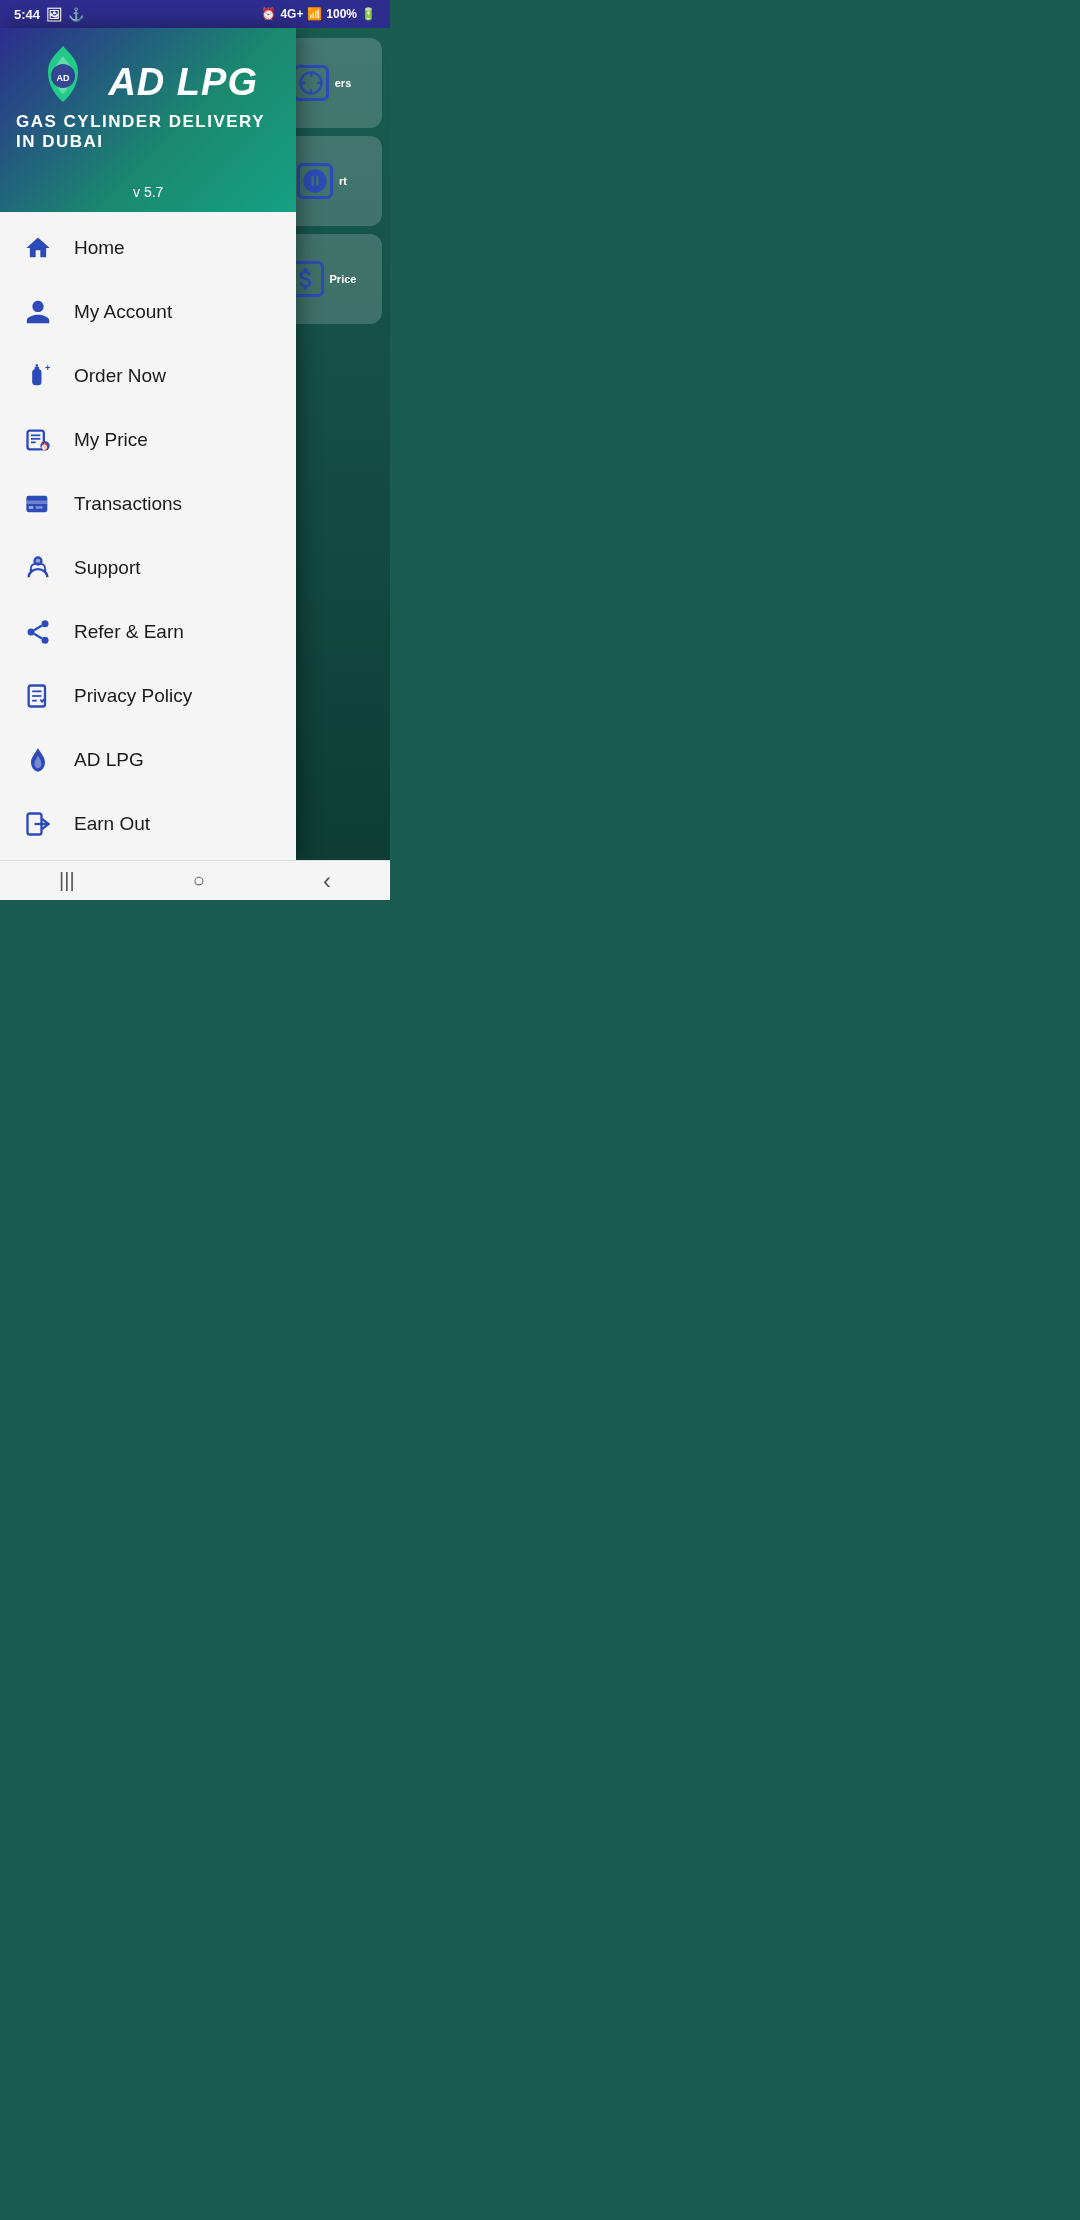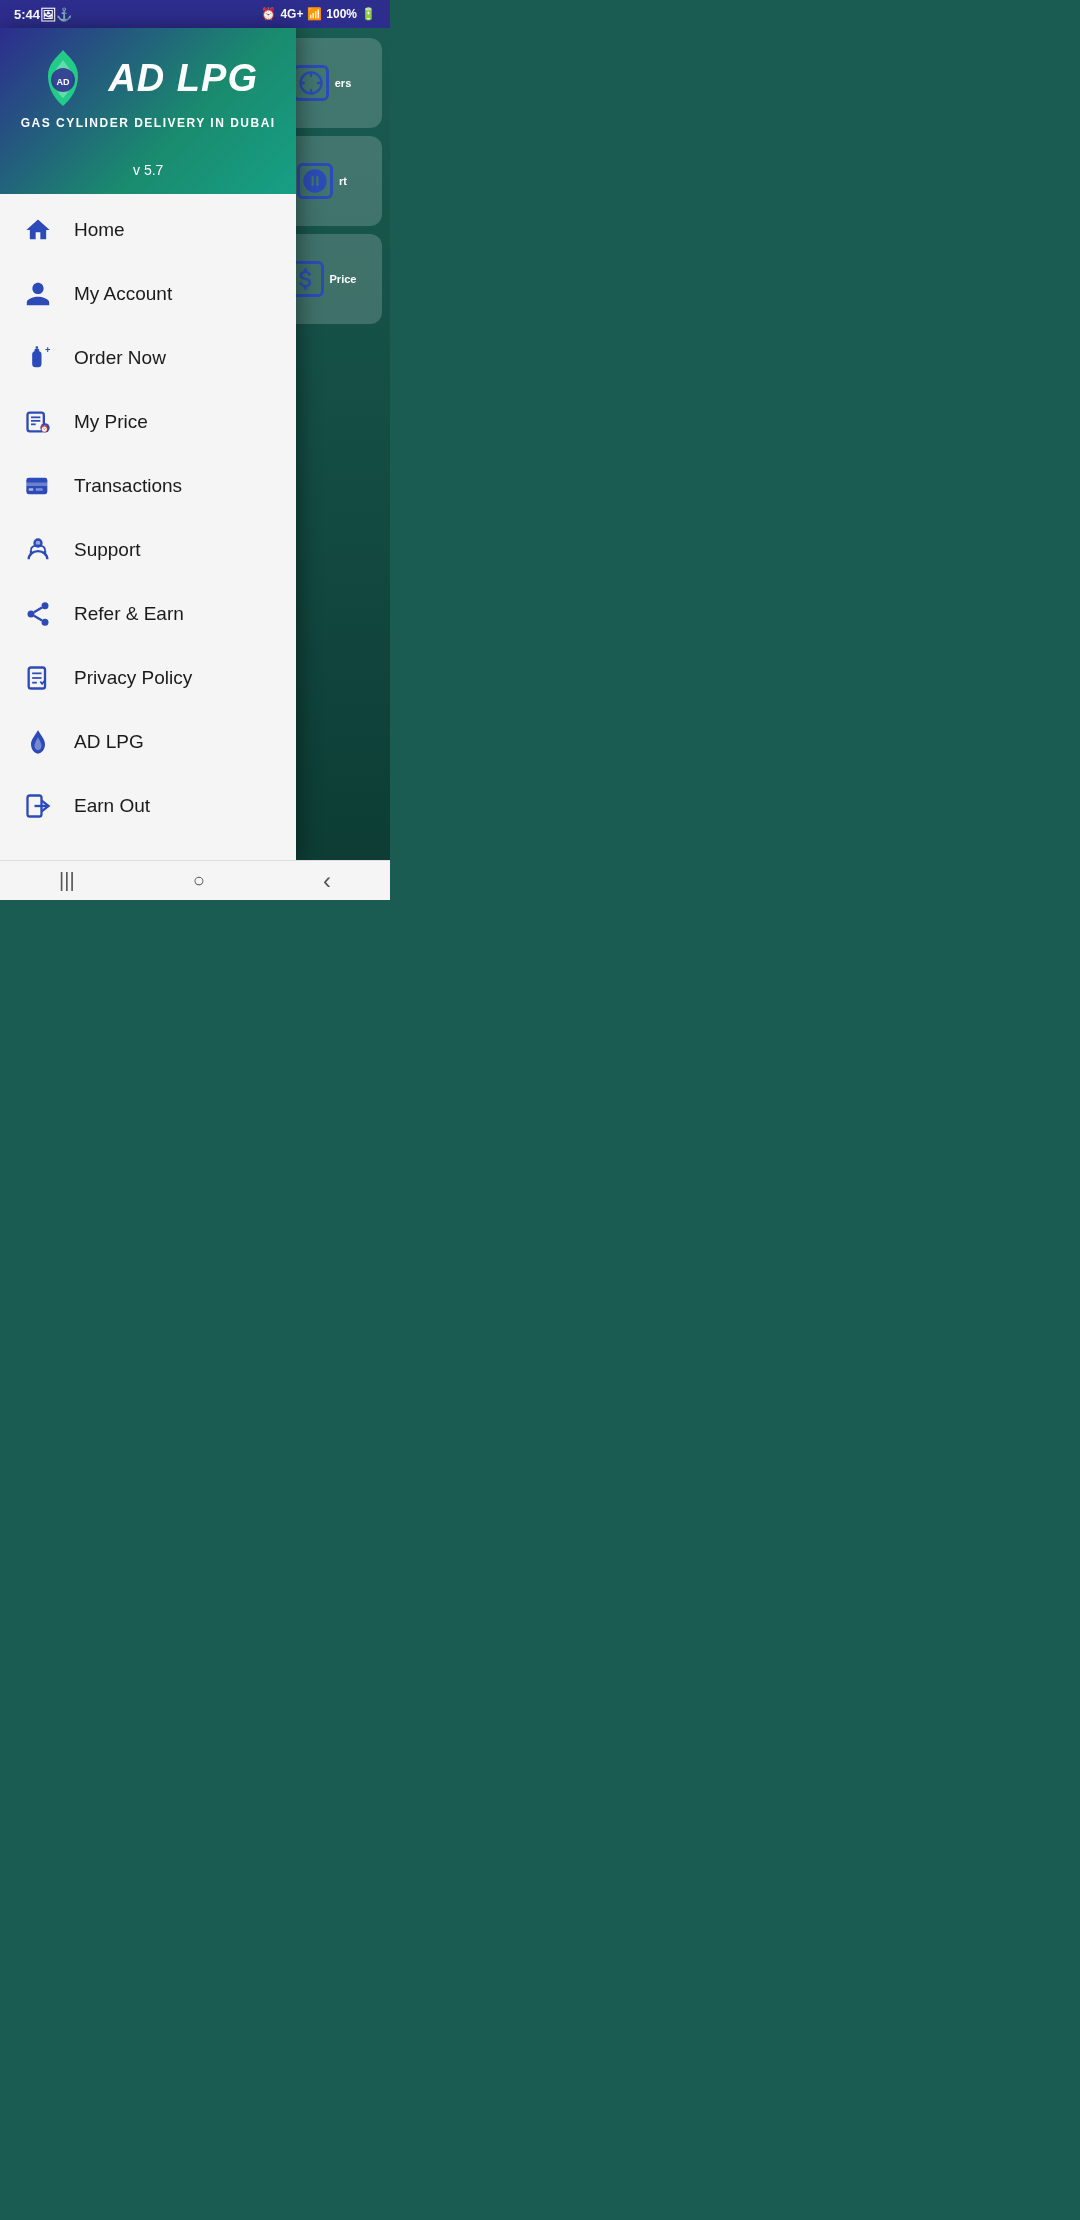--- a/index.html
+++ b/index.html
@@ -19,21 +19,21 @@
       background: #2d2d8e;
       color: white;
       display: flex;
       justify-content: space-between;
       align-items: center;
       padding: 6px 14px;
       font-size: 13px;
       font-weight: bold;
       height: 28px;
     }
-    .status-left { display: flex; align-items: flex-end; }
+    .status-left { display: flex; align-items: flex-end; gap: 6px; }
     .status-right { display: flex; align-items: center; gap: 4px; font-size: 12px; }
 
     
     .background-content {
       position: absolute;
       top: 28px;
       left: 0;
       width: 100%;
       height: calc(100% - 28px - 40px);
       background: linear-gradient(180deg, #1a5c52 0%, #0d3d35 100%);
@@ -92,41 +92,41 @@
       padding: 20px 16px 16px 16px;
       display: flex;
       flex-direction: column;
       align-items: center;
       min-height: 150px;
       justify-content: center;
     }
 
     .logo-row {
       display: flex;
-      align-items: center;
+      align-items: flex-end;
       gap: 20px;
       margin-bottom: 8px;
     }
 
     .flame-icon {
       width: 50px;
       height: 60px;
     }
 
     .logo-text {
       color: white;
       font-size: 38px;
       font-weight: 900;
       font-style: italic;
       letter-spacing: 1px;
     }
 
     .tagline {
       color: white;
-      font-size: 12px;
+      font-size: 17px;
       font-weight: bold;
       letter-spacing: 1.5px;
       text-transform: uppercase;
       margin-bottom: 24px;
     }
 
     .version {
       color: white;
       font-size: 14px;
       margin-top: 8px;

